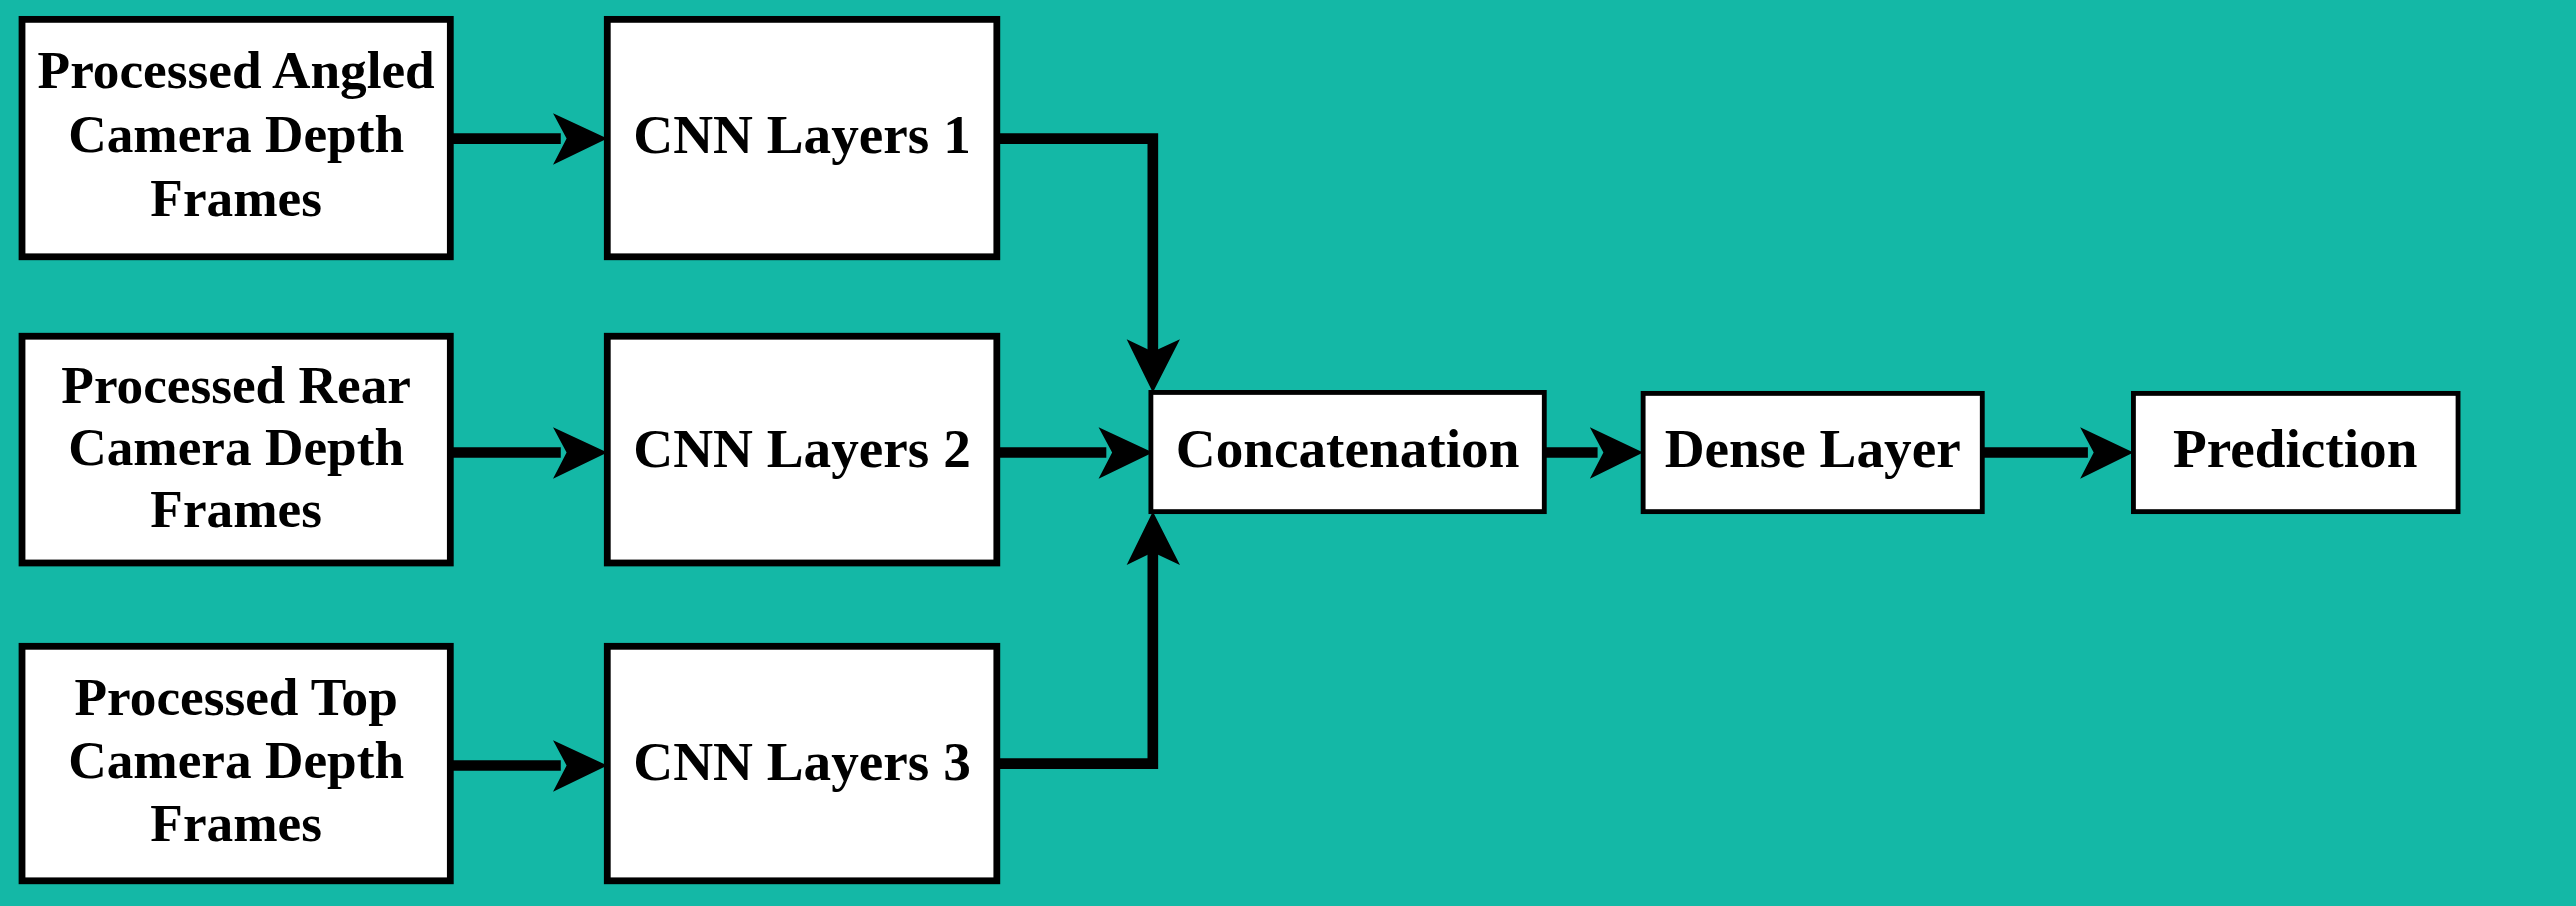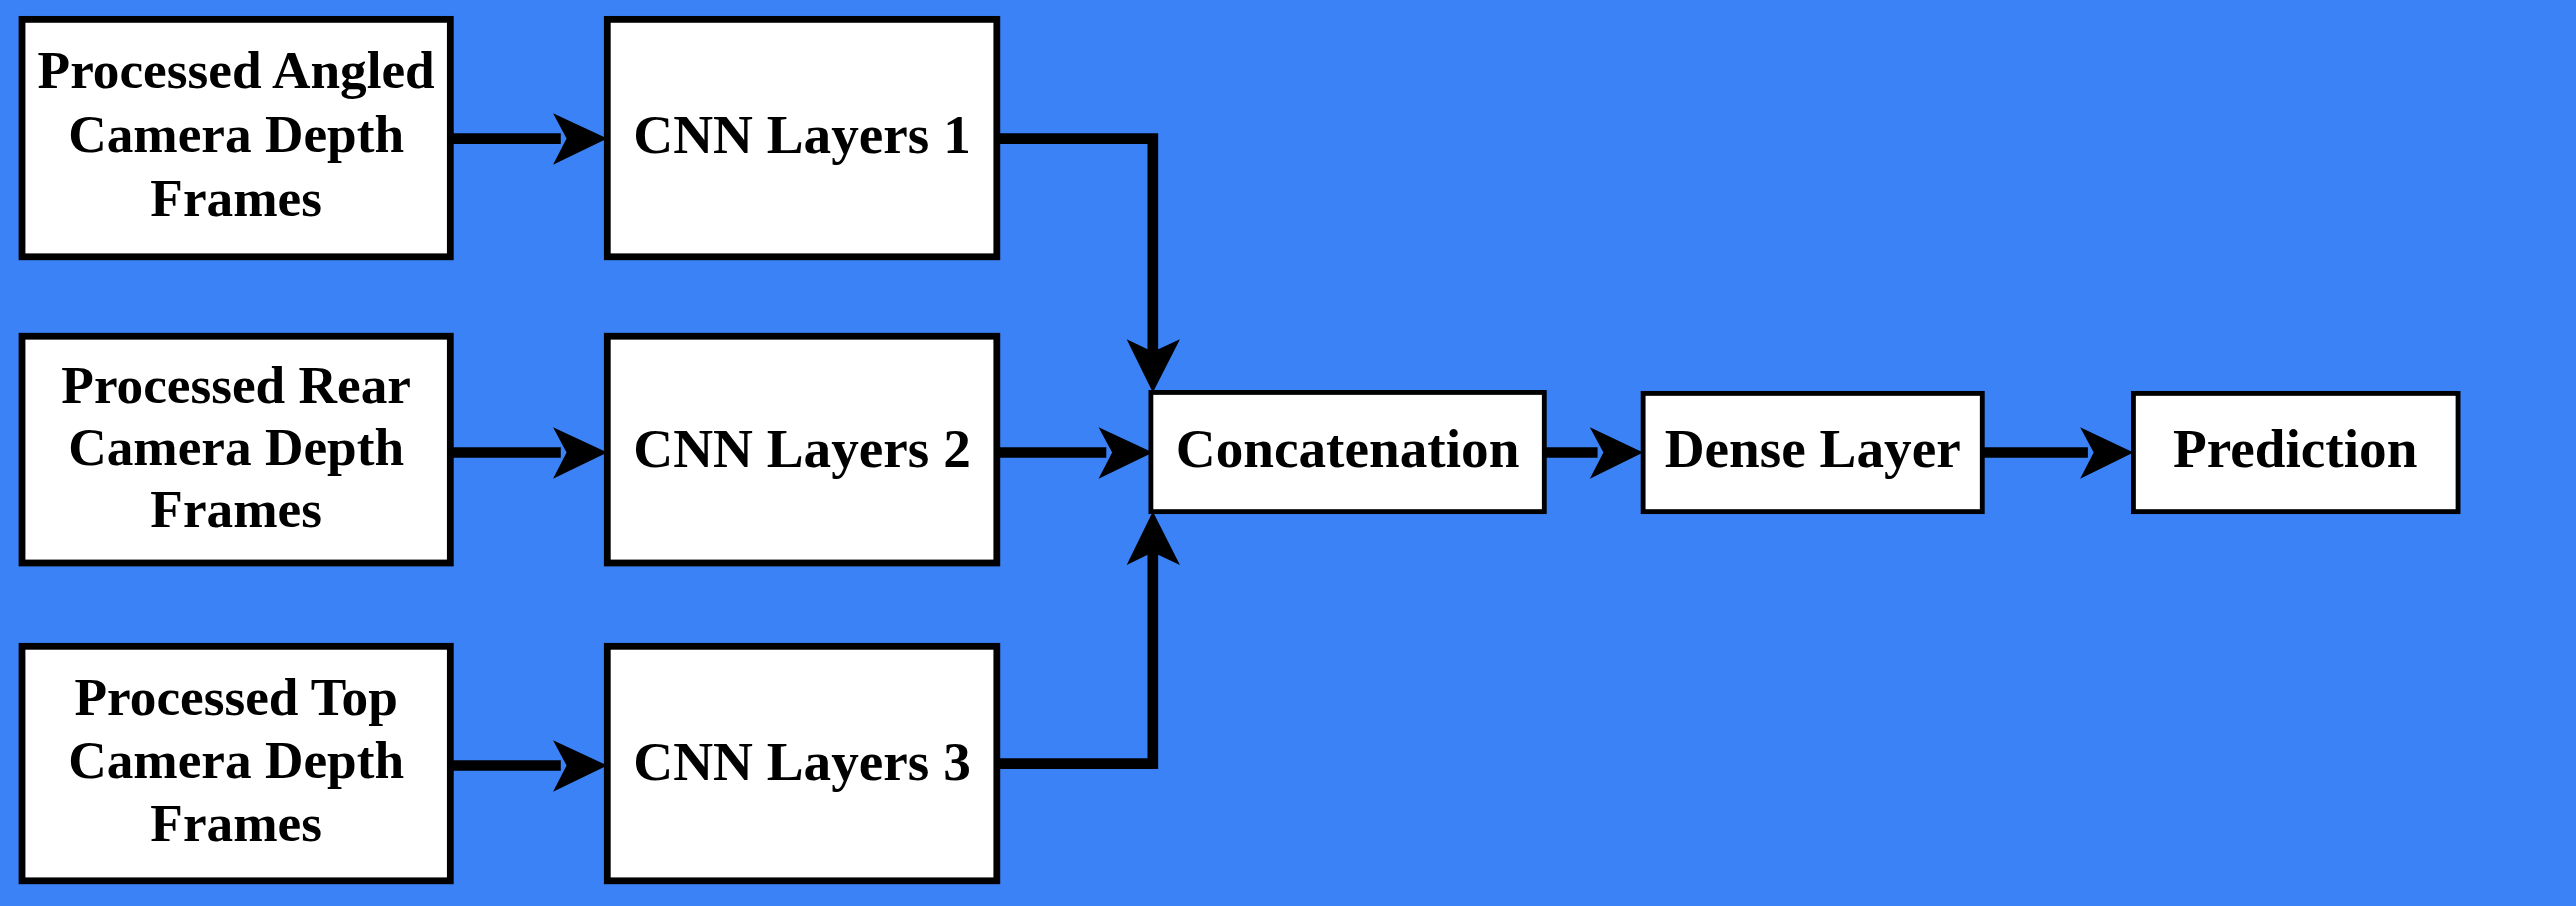--- a/index.html
+++ b/index.html
@@ -11,21 +11,21 @@
   body {
     width: 2576px;
     height: 906px;
     overflow: hidden;
     font-family: "Liberation Serif", "DejaVu Serif", serif;
   }
   #diagram-root {
     position: relative;
     width: 2576px;
     height: 906px;
-    background: #3b82f6;
+    background: #14b8a6;
   }
   svg.flow {
     position: absolute;
     top: 0;
     left: 0;
     width: 2576px;
     height: 906px;
     display: block;
   }
   .node-box {

